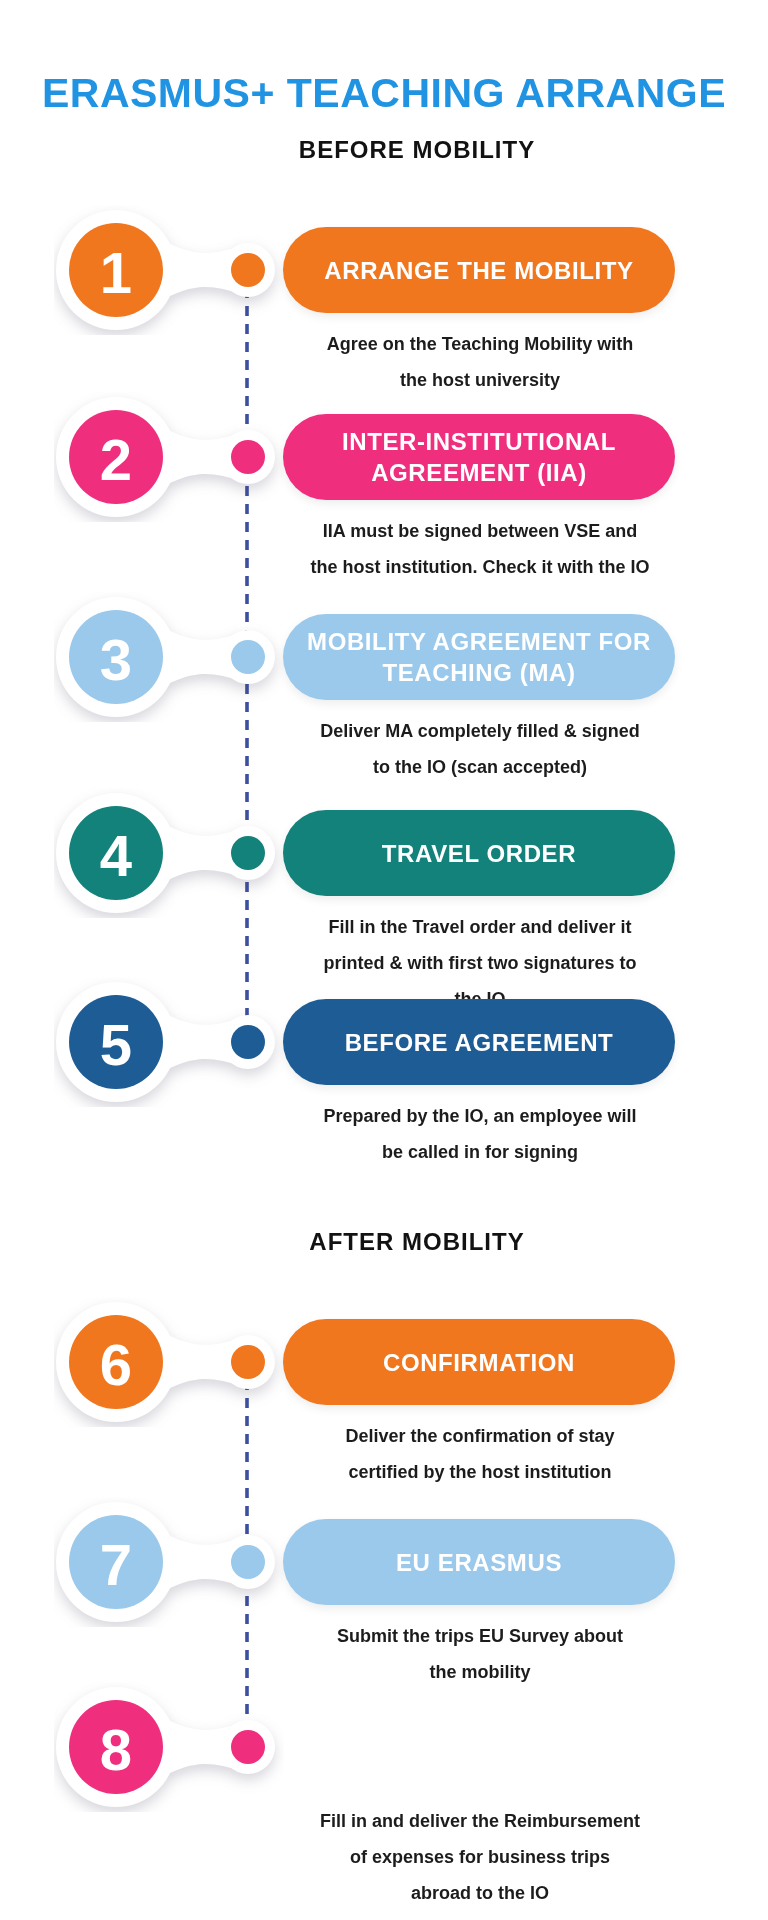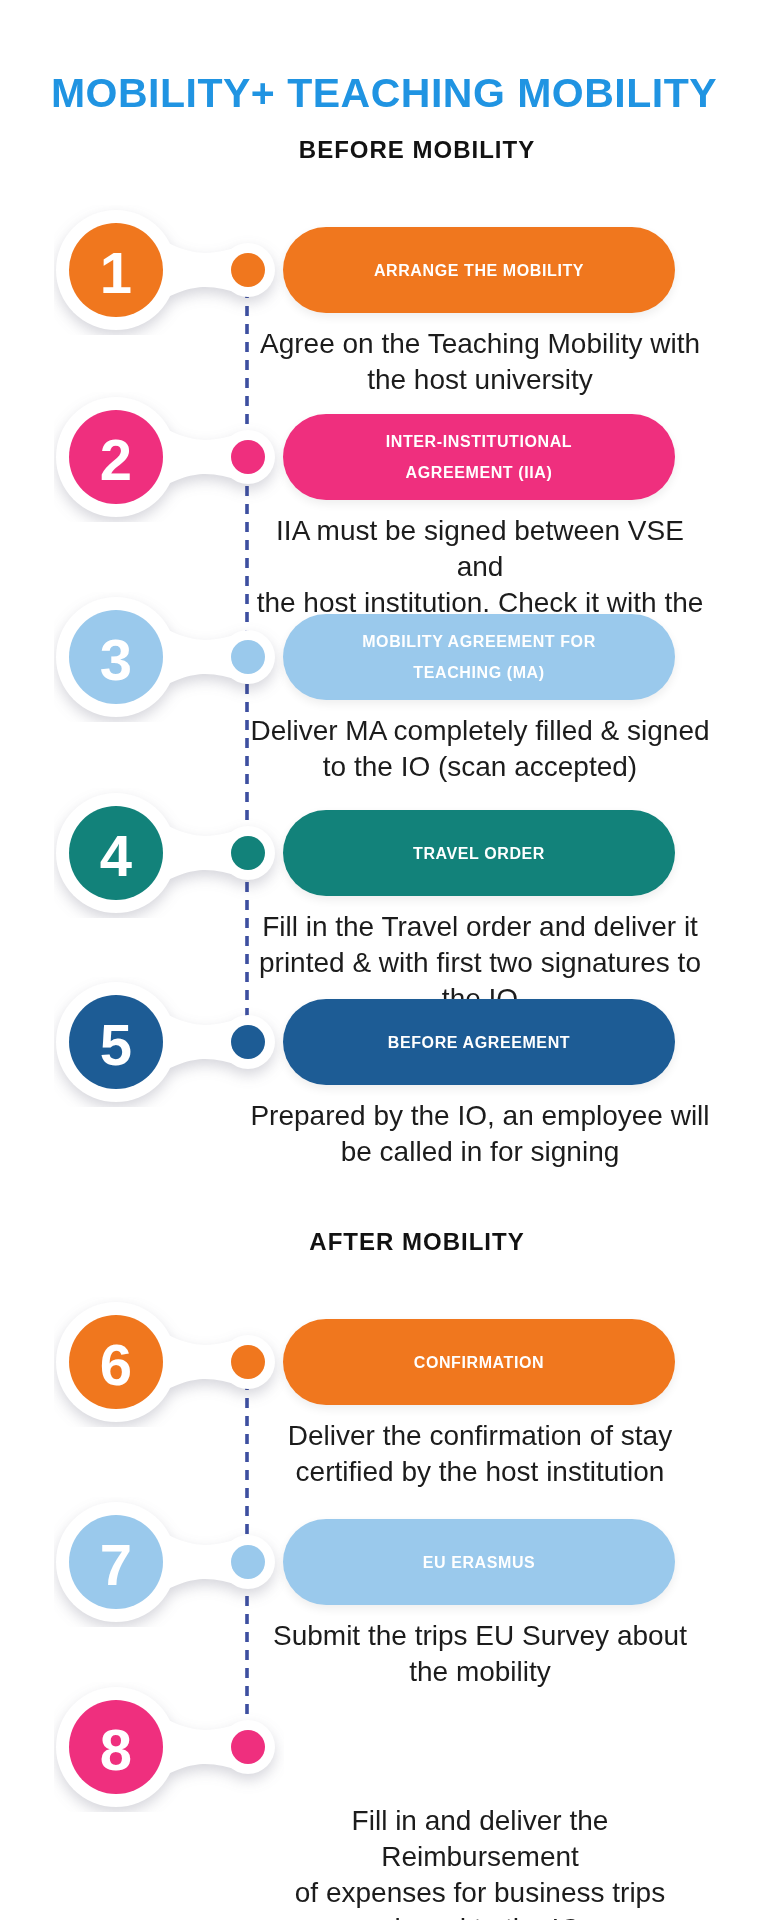--- a/index.html
+++ b/index.html
@@ -31,33 +31,33 @@
     font-size:58px;text-anchor:middle;dominant-baseline:central;
   }
   .pill{
     position:absolute;left:283px;top:65px;transform:translateY(-50%);
     width:392px;min-height:86px;border-radius:46px;background:var(--accent);
     display:flex;align-items:center;justify-content:center;
     box-shadow:0 4px 10px rgba(0,0,0,.07);
     box-sizing:border-box;padding:12px 18px;
   }
   .pill-label{
-    color:#ffffff;font-weight:bold;font-size:16px;line-height:31px;
+    color:#ffffff;font-weight:bold;font-size:24px;line-height:31px;
     letter-spacing:.6px;text-align:center;white-space:pre-line;
   }
   .desc{
     position:absolute;left:250px;top:121px;width:460px;
-    color:#1C1C1C;font-size:28px;line-height:36px;font-weight:400;
+    color:#1C1C1C;font-size:18px;line-height:36px;font-weight:700;
     text-align:center;white-space:pre-line;
   }
 </style>
 </head>
 <body>
 
-<div class="page-title">MOBILITY+ TEACHING MOBILITY</div>
+<div class="page-title">ERASMUS+ TEACHING ARRANGE</div>
 
 <div class="section-heading heading-before">BEFORE MOBILITY</div>
 <div class="section-heading heading-after">AFTER MOBILITY</div>
 
 <svg class="dash" style="top:270px" width="8" height="772">
     <line x1="4" y1="0" x2="4" y2="772"></line>
   </svg>
 <svg class="dash" style="top:1362px" width="8" height="385">
     <line x1="4" y1="0" x2="4" y2="385"></line>
   </svg>

